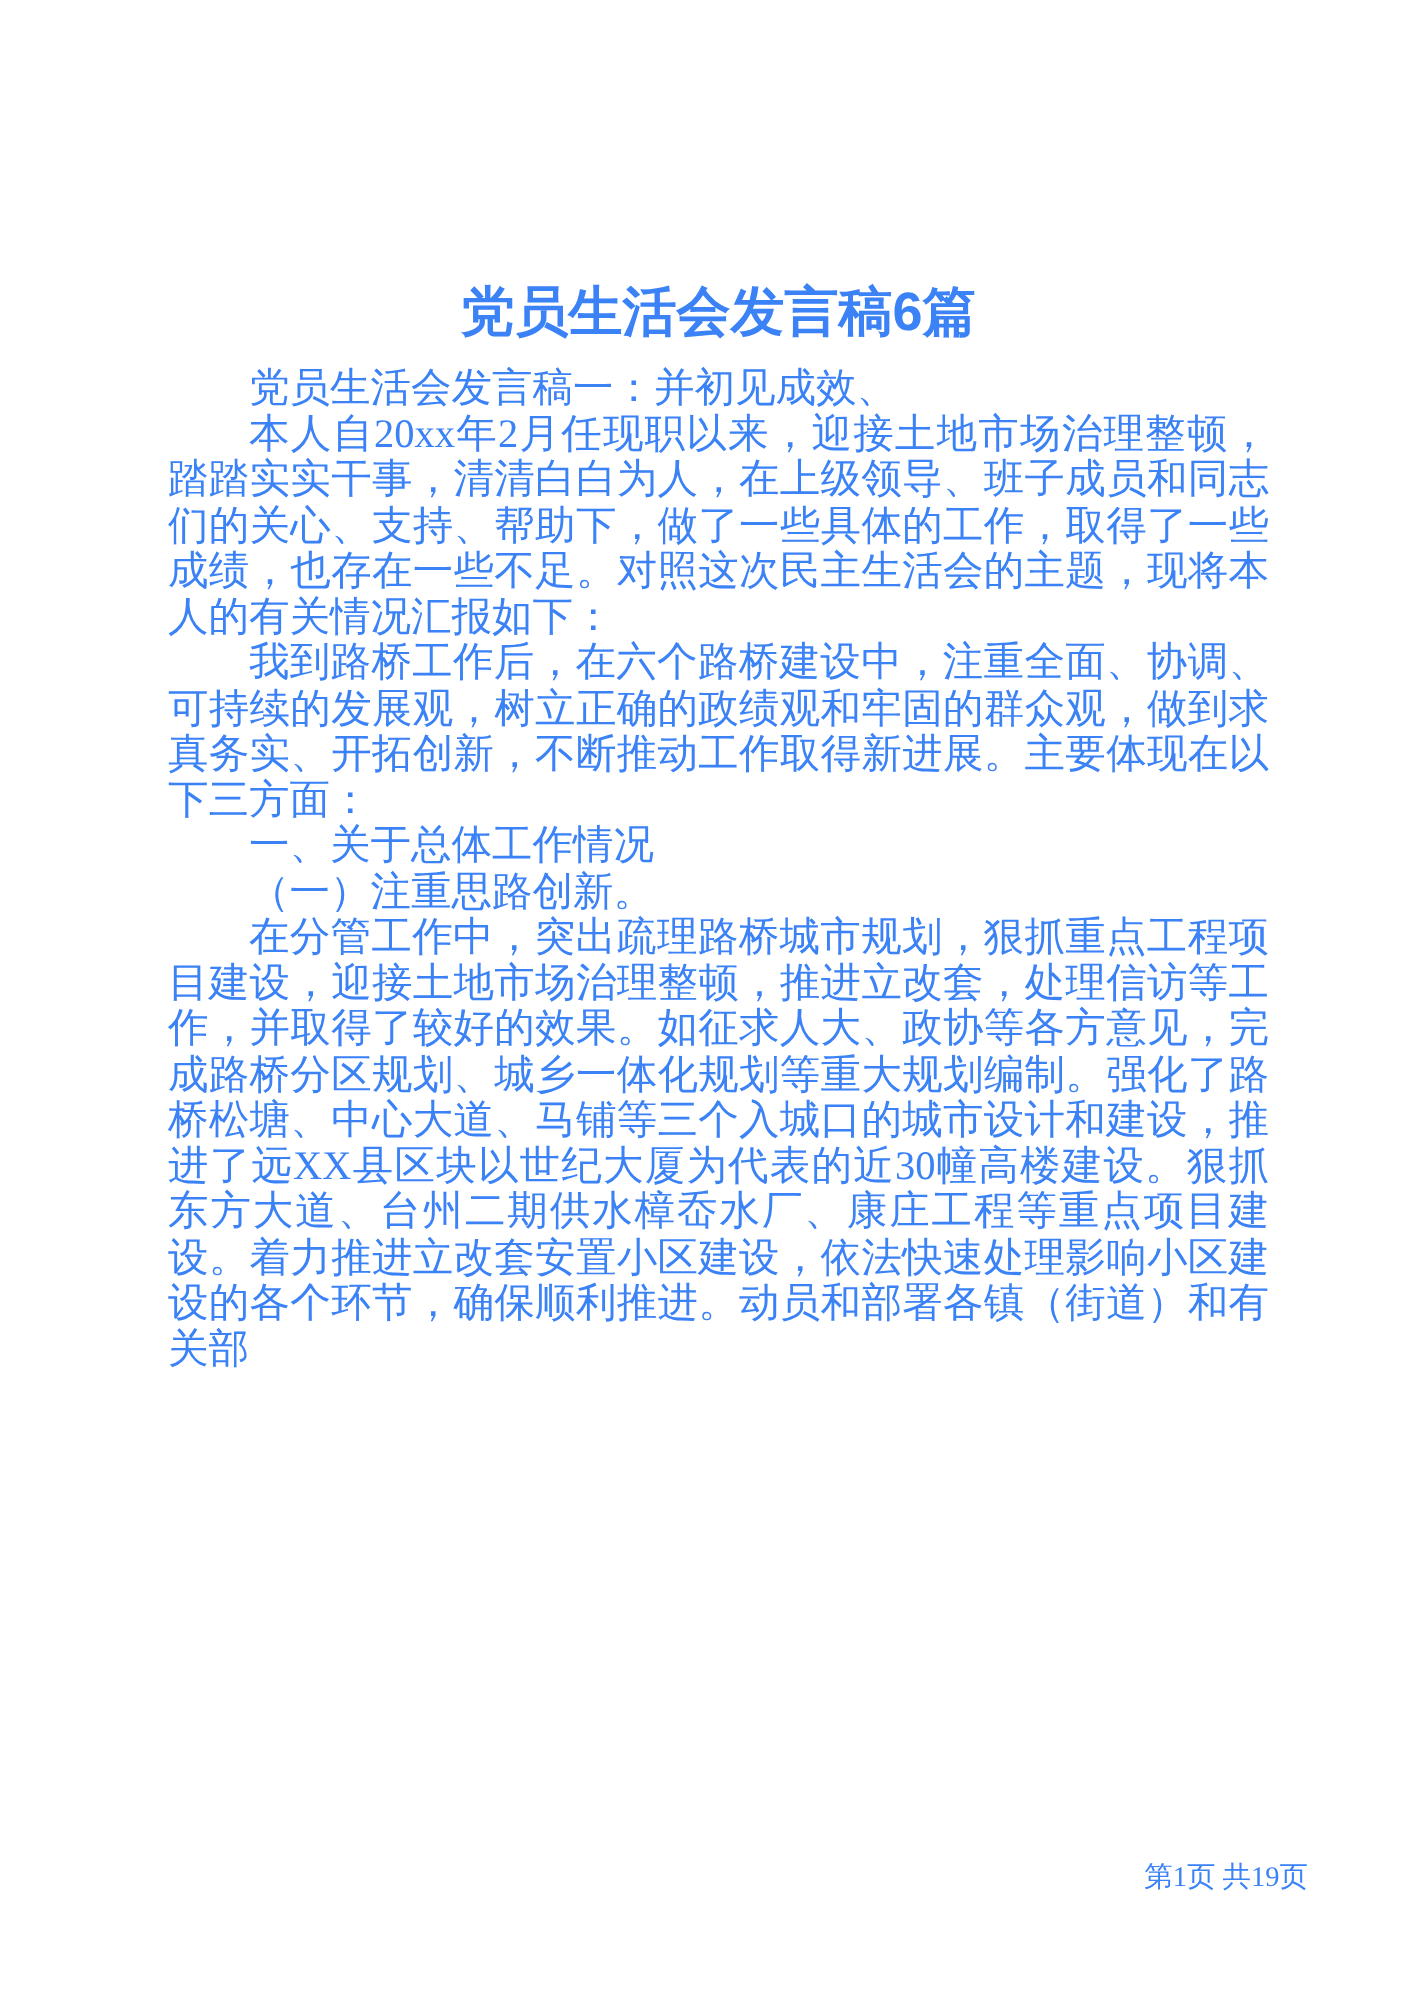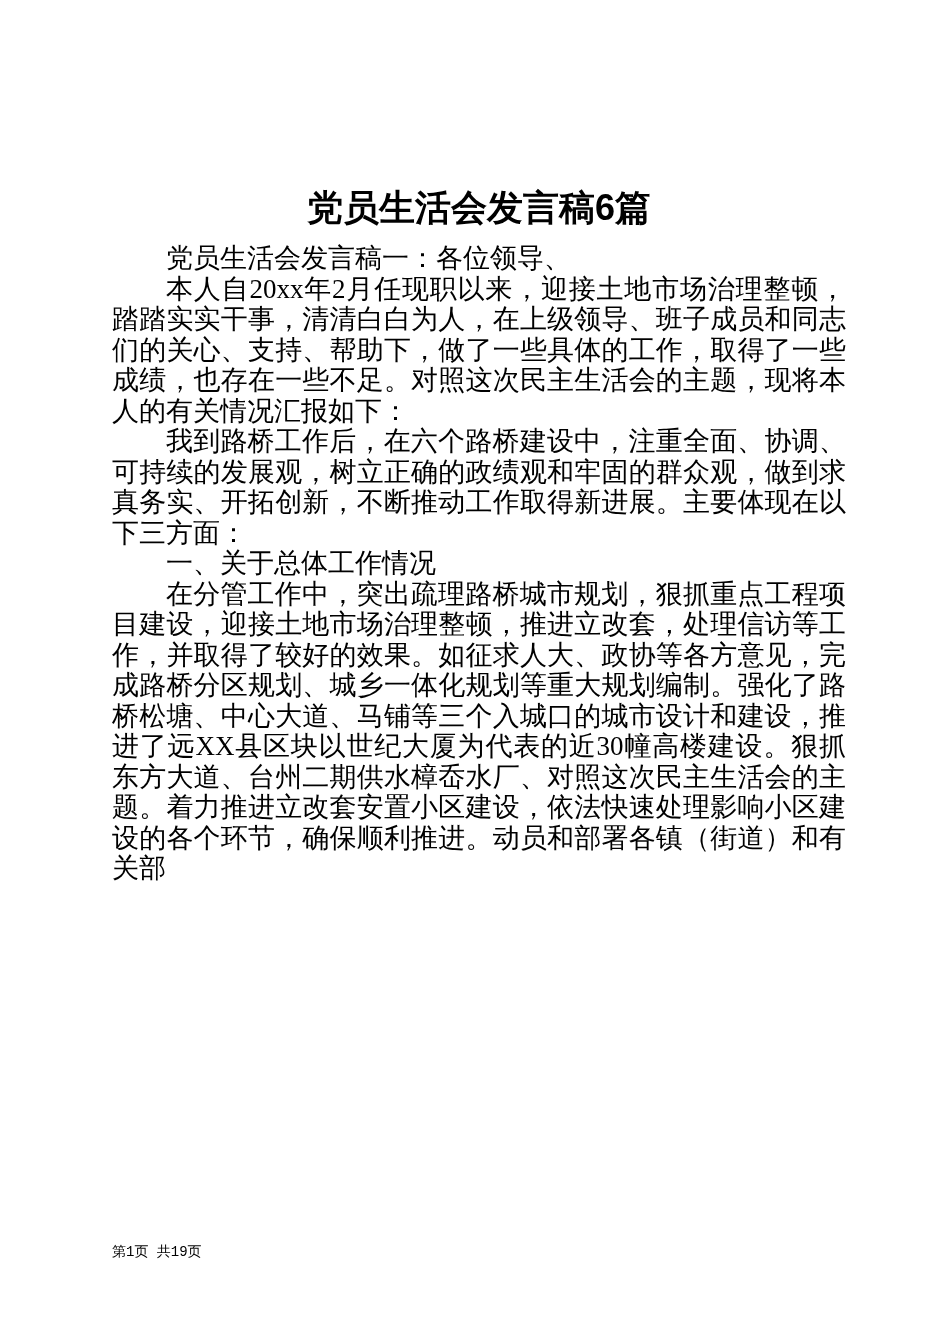--- a/index.html
+++ b/index.html
@@ -5,21 +5,21 @@
   html, body {
     margin: 0;
     padding: 0;
     background: #ffffff;
   }
   .page {
     position: relative;
     width: 950px;
     height: 1344px;
     background: #ffffff;
-    color: #000000;
+    color: #3b82f6;
     overflow: hidden;
     font-family: "Liberation Serif", "DejaVu Serif", serif;
   }
   .content {
     position: absolute;
     left: 112px;
     top: 186px;
     width: 734px;
   }
   .doc-title {
@@ -36,42 +36,43 @@
     line-height: 30.5px;
     text-align: justify;
     text-indent: 2em;
     word-break: break-all;
   }
   .footer {
     position: absolute;
     top: 1241px;
     left: 112px;
     width: 760px;
-    text-align: left;
-    font-size: 14px;
+    text-align: right;
+    font-size: 19px;
     line-height: 22px;
-    font-family: Liberation Mono, monospace;
+    font-family: Liberation Serif, serif;
   }
 </style>
 </head>
 <body>
 
 <div class="page">
   <div class="content">
     <h1 class="doc-title">党员生活会发言稿6篇</h1>
 
-    <p class="para">党员生活会发言稿一：各位领导、</p>
+    <p class="para">党员生活会发言稿一：并初见成效、</p>
 
 
     <p class="para">本人自20xx年2月任现职以来，迎接土地市场治理整顿，踏踏实实干事，清清白白为人，在上级领导、班子成员和同志们的关心、支持、帮助下，做了一些具体的工作，取得了一些成绩，也存在一些不足。对照这次民主生活会的主题，现将本人的有关情况汇报如下：</p>
 
     <p class="para">我到路桥工作后，在六个路桥建设中，注重全面、协调、可持续的发展观，树立正确的政绩观和牢固的群众观，做到求真务实、开拓创新，不断推动工作取得新进展。主要体现在以下三方面：</p>
 
     <p class="para">一、关于总体工作情况</p>
 
+    <p class="para">（一）注重思路创新。</p>
 
 
 
-    <p class="para">在分管工作中，突出疏理路桥城市规划，狠抓重点工程项目建设，迎接土地市场治理整顿，推进立改套，处理信访等工作，并取得了较好的效果。如征求人大、政协等各方意见，完成路桥分区规划、城乡一体化规划等重大规划编制。强化了路桥松塘、中心大道、马铺等三个入城口的城市设计和建设，推进了远XX县区块以世纪大厦为代表的近30幢高楼建设。狠抓东方大道、台州二期供水樟岙水厂、对照这次民主生活会的主题。着力推进立改套安置小区建设，依法快速处理影响小区建设的各个环节，确保顺利推进。动员和部署各镇（街道）和有关部</p>
+    <p class="para">在分管工作中，突出疏理路桥城市规划，狠抓重点工程项目建设，迎接土地市场治理整顿，推进立改套，处理信访等工作，并取得了较好的效果。如征求人大、政协等各方意见，完成路桥分区规划、城乡一体化规划等重大规划编制。强化了路桥松塘、中心大道、马铺等三个入城口的城市设计和建设，推进了远XX县区块以世纪大厦为代表的近30幢高楼建设。狠抓东方大道、台州二期供水樟岙水厂、康庄工程等重点项目建设。着力推进立改套安置小区建设，依法快速处理影响小区建设的各个环节，确保顺利推进。动员和部署各镇（街道）和有关部</p>
   </div>
 
   <div class="footer">第1页 共19页</div>
 </div>
 
 </body></html>

